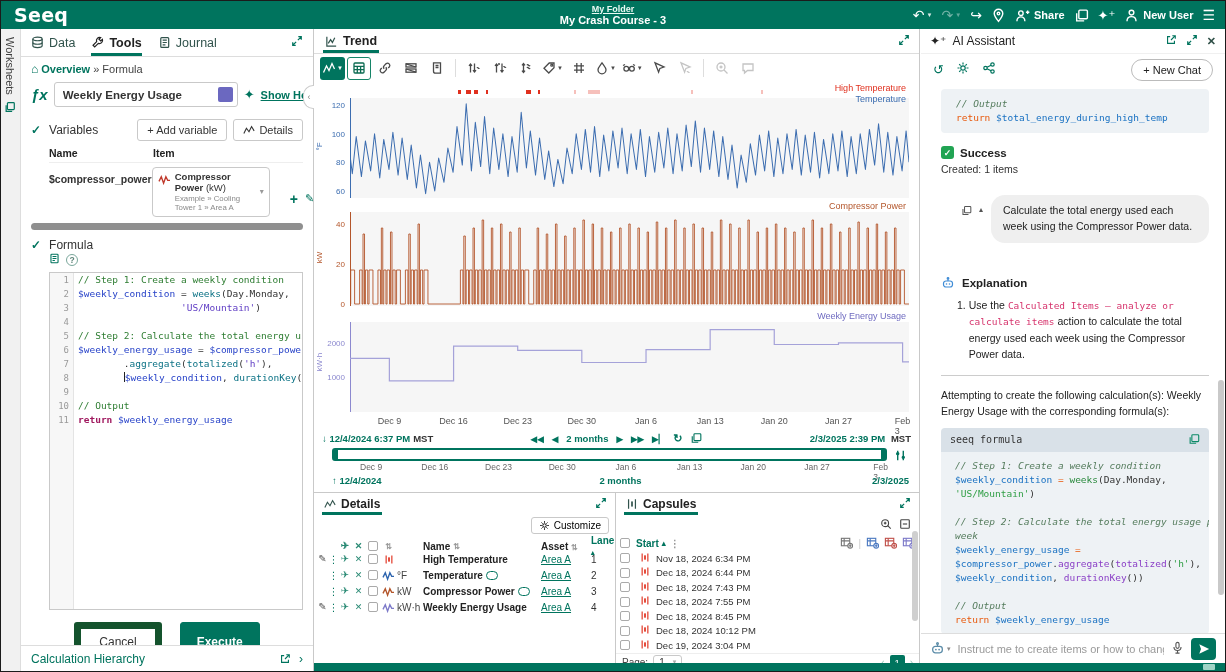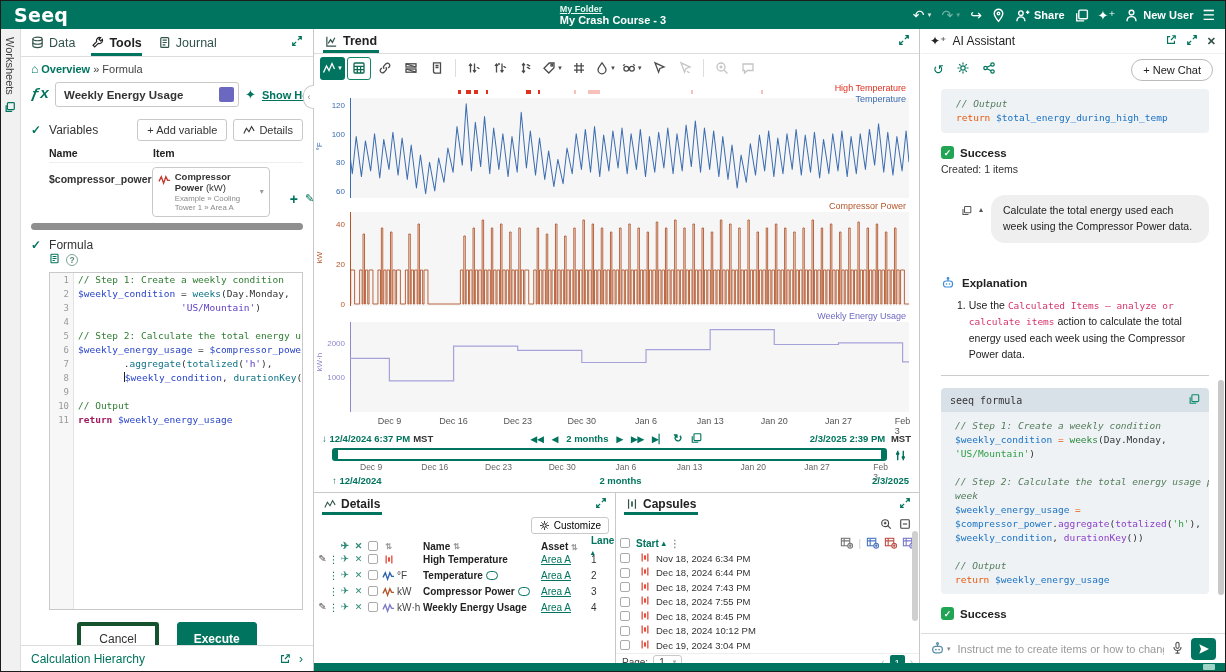--- a/index.html
+++ b/index.html
@@ -1,21 +1,21 @@
 <!DOCTYPE html>
 <html><head>
 <meta charset="utf-8">
 <style>
 *{box-sizing:border-box;margin:0;padding:0}
 body{margin:0;background:#888;font-family:"Liberation Sans",sans-serif}
 .app{position:relative;width:1226px;height:672px;background:#fff;border:1px solid #1b1b1b;overflow:hidden;font-size:12px;color:#333}
 
 .topbar{position:absolute;top:0;left:0;right:0;height:28px;background:#00745e;color:#fff;display:flex;align-items:center;z-index:5}
 .logo{font-weight:bold;font-size:19px;letter-spacing:.3px;padding:0 13px;font-family:"DejaVu Sans",sans-serif}
-.tb-center{position:absolute;left:50%;transform:translateX(-50%);text-align:left;line-height:1.15}
+.tb-center{position:absolute;left:50%;transform:translateX(-50%);text-align:center;line-height:1.15}
 .tb-folder{color:#eafaf4;font-size:9px;text-decoration:underline;font-weight:bold;display:block}
 .tb-title{font-size:11px;font-weight:bold}
 .tb-right{margin-left:auto;display:flex;align-items:center;gap:9px;padding-right:10px;font-size:11px}
 .tbi{display:flex;align-items:center;gap:2px;color:#fff;cursor:pointer}
 .tbi svg{width:15px;height:15px;display:block}
 .tbi .ic-txt{font-size:14px;line-height:1}
 .tbi.dim{opacity:.45}
 .tbi .caret{font-size:6px;opacity:.85}
 .tbi .tbl{font-size:11px;font-weight:bold;margin-left:2px}
 
@@ -28,21 +28,21 @@
 .ltabs{display:flex;align-items:center;height:28px;border-bottom:1px solid #ddd;padding:0 10px;gap:16px}
 .ltab{display:flex;gap:5px;align-items:center;height:100%;font-size:12.5px;color:#31534c;cursor:pointer}
 .ltab svg{width:13px;height:13px}
 .ltab.active{box-shadow:inset 0 -3px #00745e;font-weight:bold;color:#222}
 .ltabs .expand{margin-left:auto;color:#00745e}
 svg.exp{width:12px;height:12px}
 .crumb{padding:5px 10px 3px;font-size:11px;color:#444;display:flex;align-items:center;gap:3px}
 .crumb .home{color:#00745e;font-size:12px}
 .crumb .ov{color:#00745e;font-weight:bold}
 .namerow{display:flex;align-items:center;gap:6px;padding:3px 8px 5px 10px}
-.fx{color:#00745e;font-size:15px;font-style:italic;font-family:Liberation Mono, monospace;font-weight:bold}
+.fx{color:#00745e;font-size:15px;font-style:italic;font-family:Liberation Sans, sans-serif;font-weight:bold}
 .name-input{flex:1;border:1px solid #c9c9c9;border-radius:3px;height:25px;display:flex;align-items:center;padding:0 4px 0 8px}
 .name-input input{border:none;outline:none;flex:1;font-size:11.5px;font-weight:bold;color:#333;font-family:inherit;background:transparent;min-width:0}
 .swatch{width:15px;height:15px;border-radius:2px;background:#6b68c0;flex:none}
 .sparkle{color:#00745e;font-size:13px}
 .showhelp{color:#00745e;text-decoration:underline;font-size:11px;font-weight:bold;white-space:nowrap;cursor:pointer}
 .popout{color:#00745e}
 .sechead{display:flex;align-items:center;gap:8px;padding:7px 10px 4px}
 .sechead .chk{color:#00745e;font-size:12px;font-weight:bold}
 .sechead .st{font-size:12px;color:#333}
 .sechead .btns{margin-left:auto;display:flex;gap:6px}
@@ -69,21 +69,21 @@
 .formicons .doc{color:#00745e}
 .formicons svg{width:11px;height:11px}
 .qm{width:12px;height:12px;border:1px solid #7aa79b;border-radius:50%;color:#5c8377;font-size:8.5px;display:flex;align-items:center;justify-content:center;font-weight:bold}
 .editor{margin:2px 10px 0 28px;border:1px solid #c9c9c9;height:338px;overflow:hidden;background:linear-gradient(to right,#f7f7f7 23px,#e4e4e4 23px,#e4e4e4 24px,#fff 24px);cursor:text}
 .cl{display:flex;line-height:14px;font-family:"DejaVu Sans Mono",monospace;font-size:9.5px}
 .ln{width:23px;text-align:right;padding-right:4px;color:#9a9a9a;flex:none;font-size:9px}
 .ct{padding-left:5px;white-space:pre;color:#333}
 .c-com{color:#2e7d32}.c-var{color:#2742c8}.c-fn{color:#0b7285}.c-str{color:#5f3dc4}.c-kw{color:#a0195f;font-weight:bold}
 .cur{display:inline-block;width:0;border-left:1px solid #222;height:10px;vertical-align:-1px}
 .actions{display:flex;justify-content:center;gap:18px;margin-top:12px}
-.btn-cancel{border:4px solid #14532d;background:#fff;border-radius:3px;padding:6px 18px;font-size:12px;color:#333;cursor:pointer;font-family:inherit}
+.btn-cancel{border:7px solid #14532d;background:#fff;border-radius:3px;padding:6px 18px;font-size:12px;color:#333;cursor:pointer;font-family:inherit}
 .btn-exec{border:1px solid #00745e;background:#00745e;color:#fff;border-radius:3px;padding:6px 16px;font-size:12px;font-weight:bold;cursor:pointer;font-family:inherit}
 .leftfooter{position:absolute;bottom:0;left:0;right:0;height:26px;border-top:1px solid #ddd;display:flex;align-items:center;padding:0 10px;color:#00745e;font-size:12px;background:#fff}
 .leftfooter .fic{margin-left:auto;display:flex;gap:8px;align-items:center}
 .collapse-tab{position:absolute;right:-1px;top:56px;width:11px;height:24px;border:1px solid #ccc;border-right:none;border-radius:10px 0 0 10px;background:#fff;display:flex;align-items:center;justify-content:center;font-size:9px;color:#888;cursor:pointer;z-index:2}
 
 .mid{position:absolute;top:28px;left:313px;width:606px;bottom:8px;border-right:1px solid #c9c9c9;display:flex;flex-direction:column;background:#fff}
 .mtabs{height:25px;border-bottom:1px solid #ddd;display:flex;align-items:center;padding:0 9px;flex:none}
 .mtab{display:flex;gap:5px;align-items:center;height:100%;font-size:12.5px;font-weight:bold;color:#222;box-shadow:inset 0 -3px #00745e;padding:0 2px}
 .mtab svg{width:13px;height:13px;color:#31534c}
 .mtabs .expand{margin-left:auto;color:#00745e}
@@ -993,20 +993,21 @@
             <path d="M7 5V3.2"></path>
             <circle cx="7" cy="2.4" r=".8"></circle>
           </svg>
         <span>Explanation</span>
       </div>
       <div class="expl-item" id="explitem">
           <span>1.</span>
           <span><span>Use the </span><span class="code-pink">Calculated Items – analyze or calculate items</span><span> action to calculate the total energy used each week using the Compressor Power data.</span></span>
         </div>
       <hr class="ai-hr">
+      <div class="para">Attempting to create the following calculation(s): Weekly Energy Usage with the corresponding formula(s):</div>
       <div class="fblock">
         <div class="fhead">
           <span>seeq formula</span>
           <span class="cp"><svg viewBox="0 0 14 14" fill="none" stroke="currentColor" stroke-width="1.3">
                 <rect x="4.5" y="2" width="8" height="8" rx="1"></rect>
                 <path d="M2.5 5v7h7"></path>
               </svg></span>
         </div>
         <div class="fbody" id="aicode2"><div class="cl"><span class="ct"><span class="a-com">// Step 1: Create a weekly condition</span></span></div><div class="cl"><span class="ct"><span class="a-var">$weekly_condition</span><span class="a-op"> = </span><span class="a-fn2">weeks</span><span>(Day.Monday,</span></span></div><div class="cl"><span class="ct"><span class="a-str">'US/Mountain'</span><span>)</span></span></div><div class="cl"><span class="ct">&nbsp;</span></div><div class="cl"><span class="ct"><span class="a-com">// Step 2: Calculate the total energy usage per</span></span></div><div class="cl"><span class="ct"><span class="a-com">week</span></span></div><div class="cl"><span class="ct"><span class="a-var">$weekly_energy_usage</span><span class="a-op"> =</span></span></div><div class="cl"><span class="ct"><span class="a-var">$compressor_power</span><span>.</span><span class="a-fn">aggregate</span><span>(</span><span class="a-fn">totalized</span><span>(</span><span class="a-str">'h'</span><span>),</span></span></div><div class="cl"><span class="ct"><span class="a-var">$weekly_condition</span><span>, </span><span class="a-fn">durationKey</span><span>())</span></span></div><div class="cl"><span class="ct">&nbsp;</span></div><div class="cl"><span class="ct"><span class="a-com">// Output</span></span></div><div class="cl"><span class="ct"><span class="a-kw">return</span><span> </span><span class="a-var">$weekly_energy_usage</span></span></div></div>
       </div>

